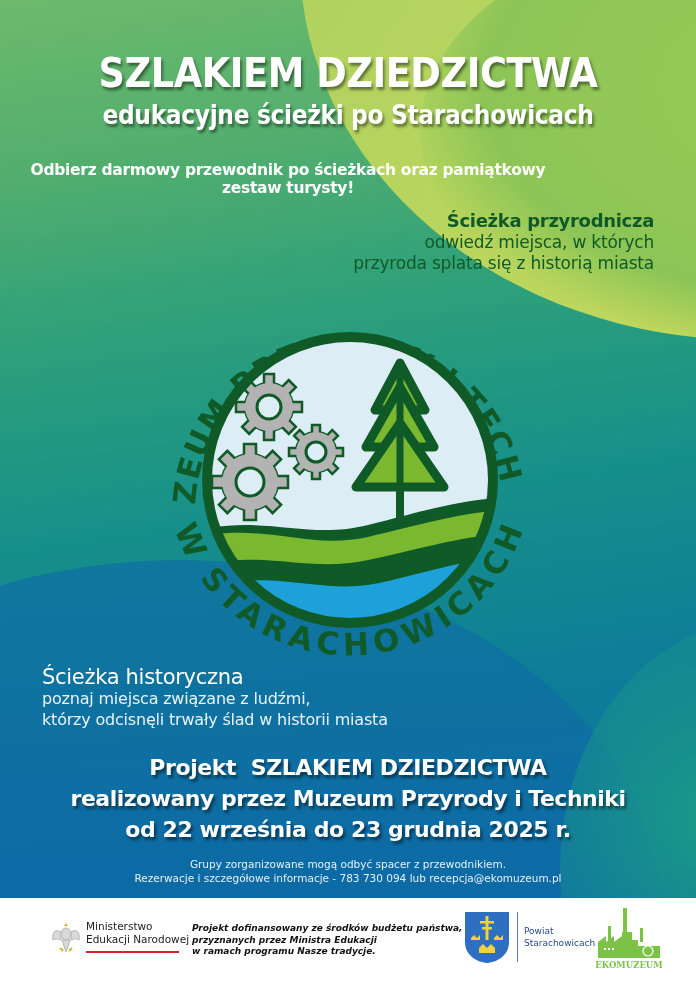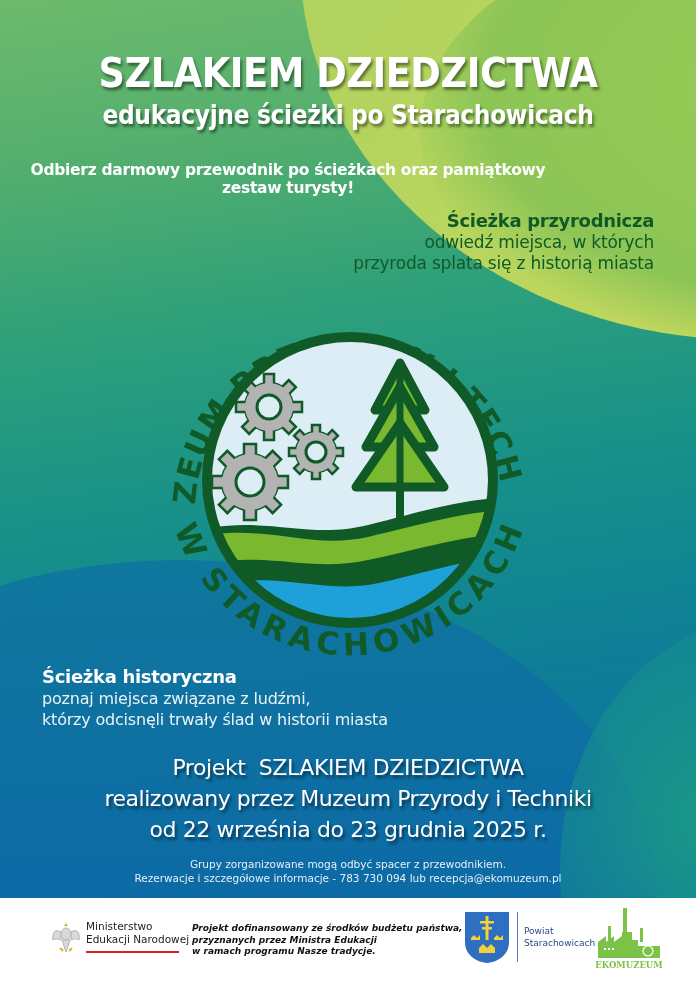--- a/index.html
+++ b/index.html
@@ -40,31 +40,31 @@
 
   .promo { position: absolute; left: 0; width: 576px; text-align: center; color: #fff; }
   .promo-bold { top: 161px; font-size: 15.5px; font-weight: bold; letter-spacing: -0.3px; }
   .promo-small { top: 185px; font-size: 11.5px; color: #eaf5ea; letter-spacing: -0.1px; }
 
   .nature { position: absolute; right: 42px; top: 210px; text-align: right; color: #0f5a27; }
   .nature-head { font-size: 18px; font-weight: bold; line-height: 22px; letter-spacing: -0.3px; }
   .nature-line { font-size: 17px; line-height: 21px; letter-spacing: -0.2px; }
 
   .history { position: absolute; left: 42px; top: 666px; color: #fff; }
-  .history-head { font-size: 18px; font-weight: bold; line-height: 22px; letter-spacing: -0.3px; }
+  .history-head { font-size: 21px; font-weight: normal; line-height: 22px; letter-spacing: -0.3px; }
   .history-line { font-size: 16px; line-height: 21px; color: #eaf3f6; letter-spacing: -0.2px; }
 
   .logo-glow {
     position: absolute; left: 138px; top: 275px; width: 420px; height: 410px; border-radius: 50%;
     background: radial-gradient(circle at 50% 50%, #ffffff 0%, #f3f8f3 38%, #e3eeea 46%, rgba(225,238,235,0.85) 48%, rgba(180,215,210,0.5) 49%, rgba(120,190,180,0) 50%);
   }
   .logo-svg { position: absolute; left: 138px; top: 275px; width: 420px; height: 410px; }
 
   .project { position: absolute; left: 0; width: 696px; text-align: center; color: #fff;
-    font-weight: normal; text-shadow: 2px 3px 3px rgba(0,0,0,0.5); }
+    font-weight: bold; text-shadow: 2px 3px 3px rgba(0,0,0,0.5); }
   .project-1 { top: 755px; font-size: 22px; letter-spacing: -0.4px; }
   .project-2 { top: 786px; font-size: 22px; letter-spacing: -0.5px; }
   .project-3 { top: 817px; font-size: 22px; letter-spacing: -0.4px; }
 
   .contact { position: absolute; left: 0; width: 696px; text-align: center; color: #e6f0f8; font-size: 10.5px; }
   .contact-1 { top: 858px; }
   .contact-2 { top: 872px; }
 
   .footer { position: absolute; left: 0; top: 898px; width: 555px; height: 87px; background: #fff; }
   .men { position: absolute; left: 50px; top: 22px; height: 40px; display: flex; align-items: flex-start; }

